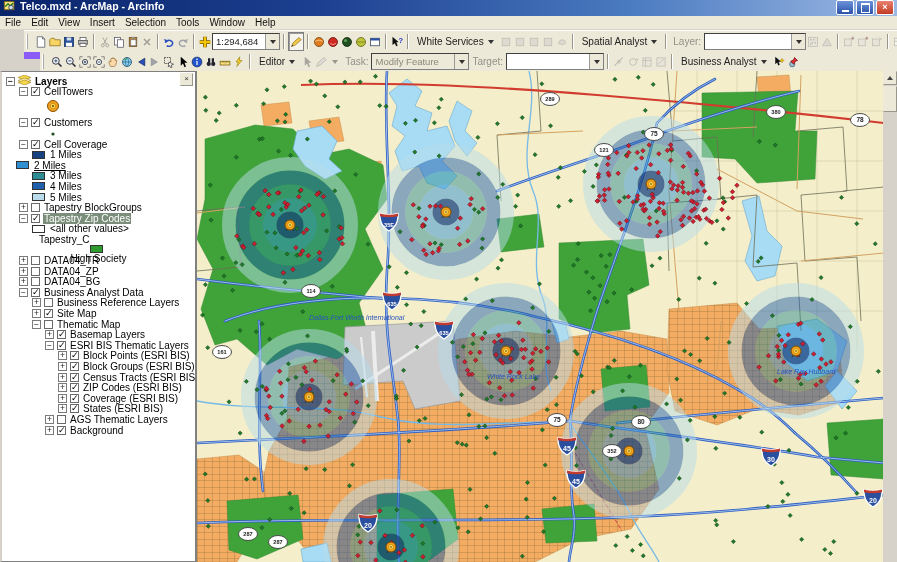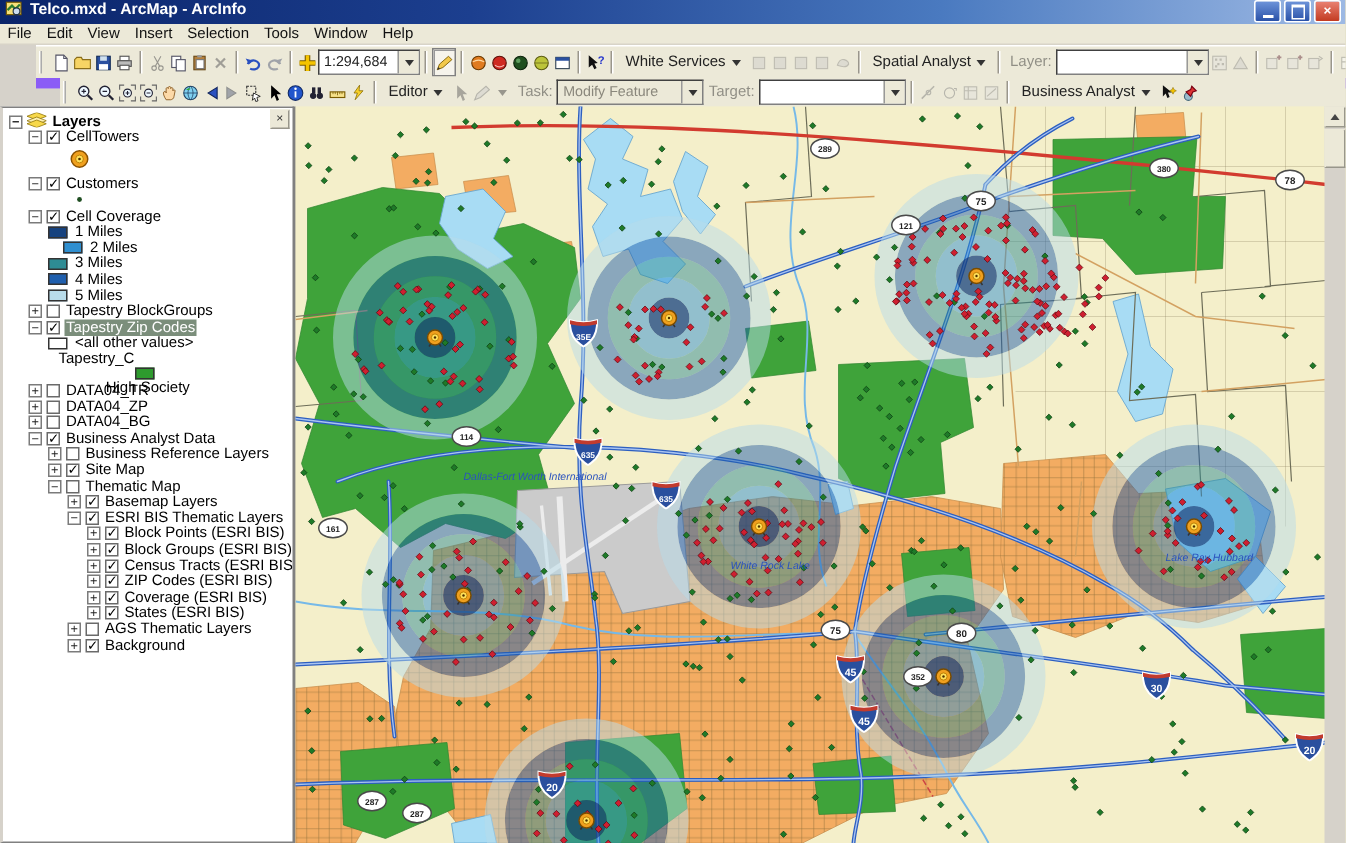--- a/index.html
+++ b/index.html
@@ -509,21 +509,21 @@
       </div>
       <div class="toc-row" style="padding-left: 17px;">
         <span class="exp">−</span>
         <span class="cb">✓</span>
         <span class="lbl">Cell Coverage</span>
       </div>
       <div class="toc-row" style="padding-left: 30px;">
         <span class="sw" style="background: rgb(22, 66, 127);"></span>
         <span class="lbl">1 Miles</span>
       </div>
-      <div class="toc-row" style="padding-left: 40px;">
+      <div class="toc-row" style="padding-left: 14px; text-decoration: underline;">
         <span class="sw" style="background: rgb(47, 143, 208);"></span>
         <span class="lbl">2 Miles</span>
       </div>
       <div class="toc-row" style="padding-left: 30px;">
         <span class="sw" style="background: rgb(46, 140, 148);"></span>
         <span class="lbl">3 Miles</span>
       </div>
       <div class="toc-row" style="padding-left: 30px;">
         <span class="sw" style="background: rgb(31, 95, 174);"></span>
         <span class="lbl">4 Miles</span>

